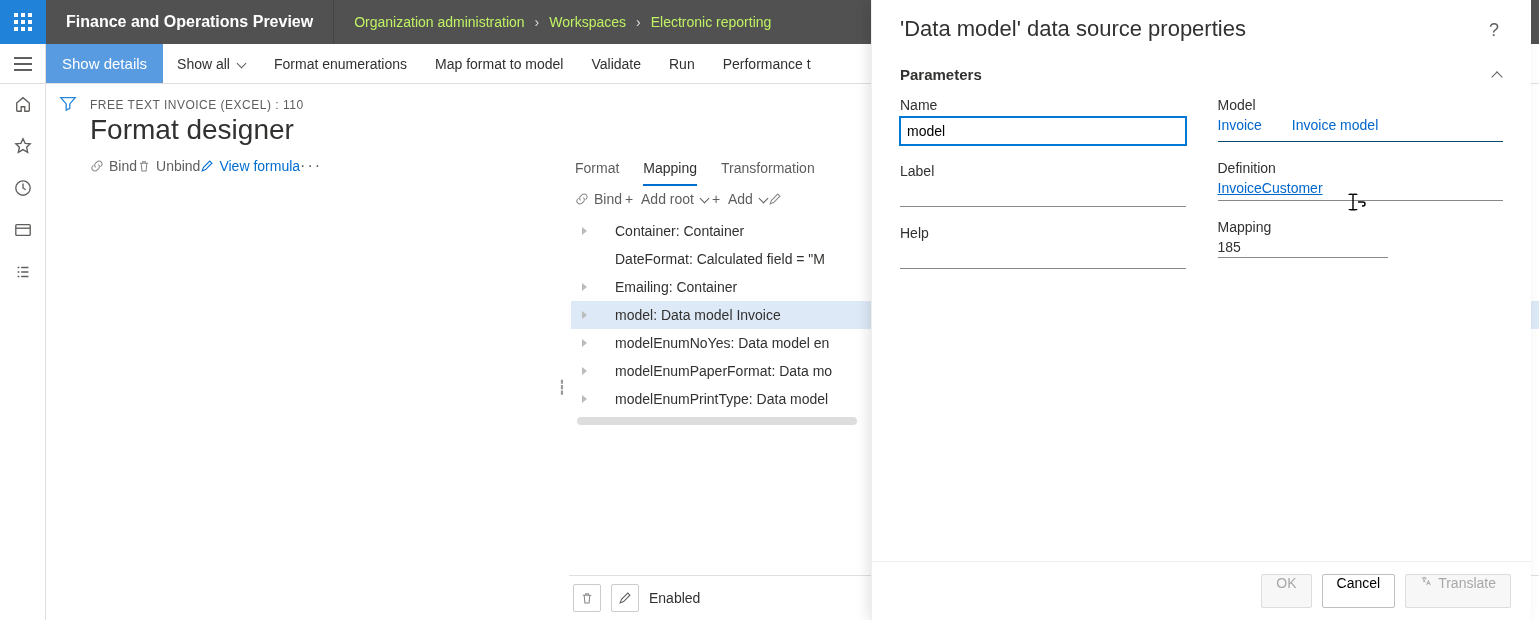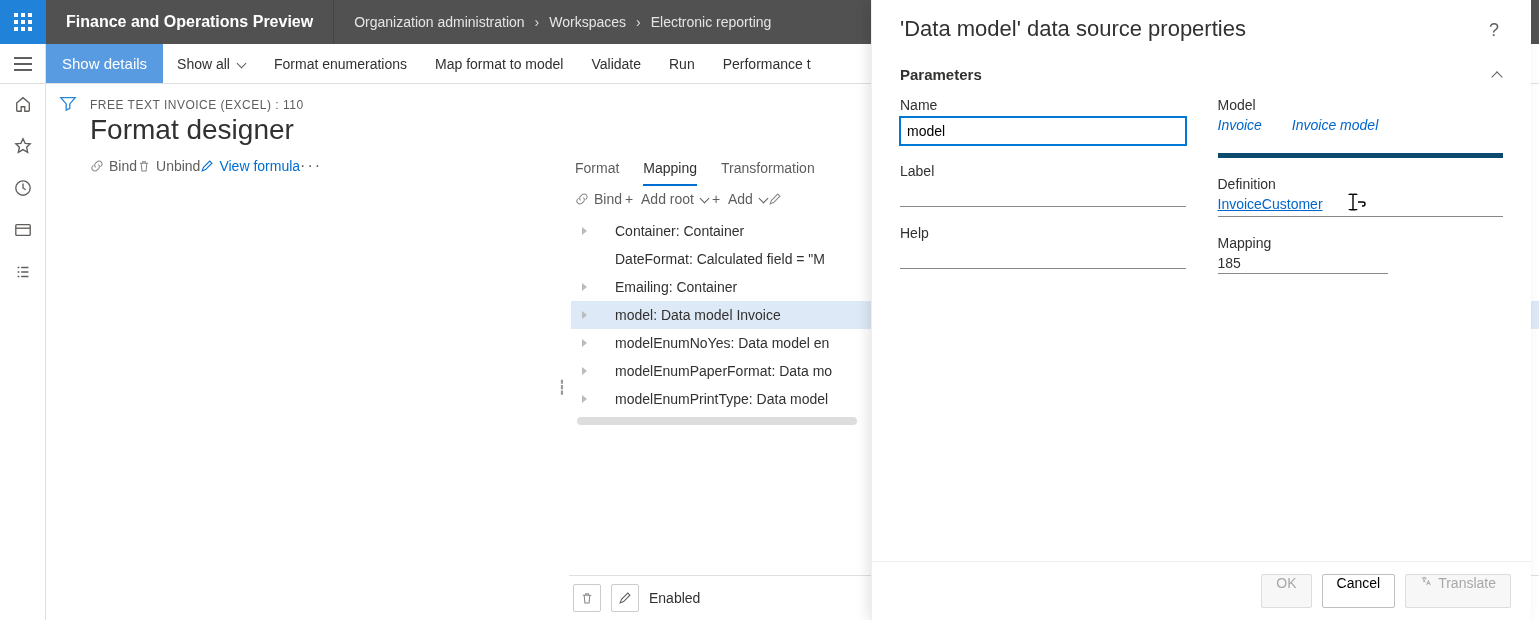--- a/index.html
+++ b/index.html
@@ -5,21 +5,21 @@
   * { box-sizing: border-box; }
   html, body { margin: 0; padding: 0; height: 100%; font-family: "Segoe UI", Arial, sans-serif; font-size: 14px; color: #323130; background: #fff; }
   body { display: flex; flex-direction: column; width: 1539px; height: 620px; overflow: hidden; }
 
   
   .header { display: flex; align-items: center; height: 44px; background: #525151; color: #fff; }
   .app-launcher { width: 46px; height: 44px; background: #2182D9; display:flex; align-items:center; justify-content:center; }
   .app-launcher svg { fill: #fff; }
   .prod-name { padding: 0 20px 0 20px; font-size: 16px; font-weight: 600; white-space: nowrap; height:44px; display:flex; align-items:center; border-right:1px solid rgba(0,0,0,0.15);}
   .breadcrumb { display: flex; align-items: center; gap: 10px; padding: 0 20px; font-size: 14px; }
-  .breadcrumb-item { color: #e5e5e5; }
+  .breadcrumb-item { color: #bef264; }
   .breadcrumb-sep { color: #ddd; }
 
   
   .row2 { display: flex; align-items: stretch; height: 40px; border-bottom: 1px solid #e1dfdd; }
   .side-header { width: 46px; display:flex; align-items:center; justify-content:center; border-right:1px solid #e1dfdd; }
   .hamburger { width:18px; height:14px; display:flex; flex-direction:column; justify-content:space-between; }
   .hamburger span { height:2px; background:#605e5c; }
   .show-details { background:#599be0; color:#fff; padding: 12px 16px; display:flex; align-items:center; font-size:15px; }
   .toolbar { display:flex; align-items:center; }
   .toolbar-item { padding: 0 14px; height:40px; display:flex; align-items:center; gap:6px; color:#323130; cursor:pointer; }
@@ -86,21 +86,21 @@
 
   .form-grid { display:flex; gap:32px; margin-top:6px; }
   .col { flex:1; min-width:0; }
   .field { margin-bottom:18px; }
   .fld-label { font-size:14px; color:#323130; margin-bottom:4px; }
   .input { width:100%; height:28px; border:1px solid #8a8886; padding:2px 6px; font-size:14px; background:#fff; }
   .input.focus { border:1px solid #0078d4; outline:1px solid #0078d4; }
   .underline { border:none; border-bottom:1px solid #8a8886; height:24px; width:100%; font-size:14px; }
   .link { color:#0066cc; text-decoration:underline; cursor:pointer; }
   .link.nou { text-decoration:none; }
-  .model-row { display:flex; gap:30px; align-items:baseline; border-bottom:5px solid #0c4a6e; padding-bottom:20px;font-style:italic;}
+  .model-row { display:flex; gap:30px; align-items:baseline; border-bottom:1px solid #0c4a6e; padding-bottom:8px;}
   .def-row { border-bottom:1px solid #8a8886; padding:bottom:2px; padding-bottom:4px;}
   .ver-row { border-bottom:1px solid #8a8886; width:170px; padding-bottom:2px;}
 
   .panel-footer { padding:12px 20px; display:flex; justify-content:flex-end; gap:10px; border-top:1px solid #eee; }
   .btn { height:34px; padding:0 14px; border:1px solid #bfbfbf; background:#fff; border-radius:2px; font-size:14px; display:inline-flex; gap:6px; cursor:pointer; }
   .btn.primaryish { border-color:#bfbfbf; }
   .btn.disabled { color:#a8a8a8; border-color:#ddd; background:#f7f7f7; cursor:default; }
 
   .cursor-icon { position:absolute; left:412px; top:232px; width:20px; height:24px; pointer-events:none; }
   .cursor-icon svg { stroke:#000; fill:#fff; }

